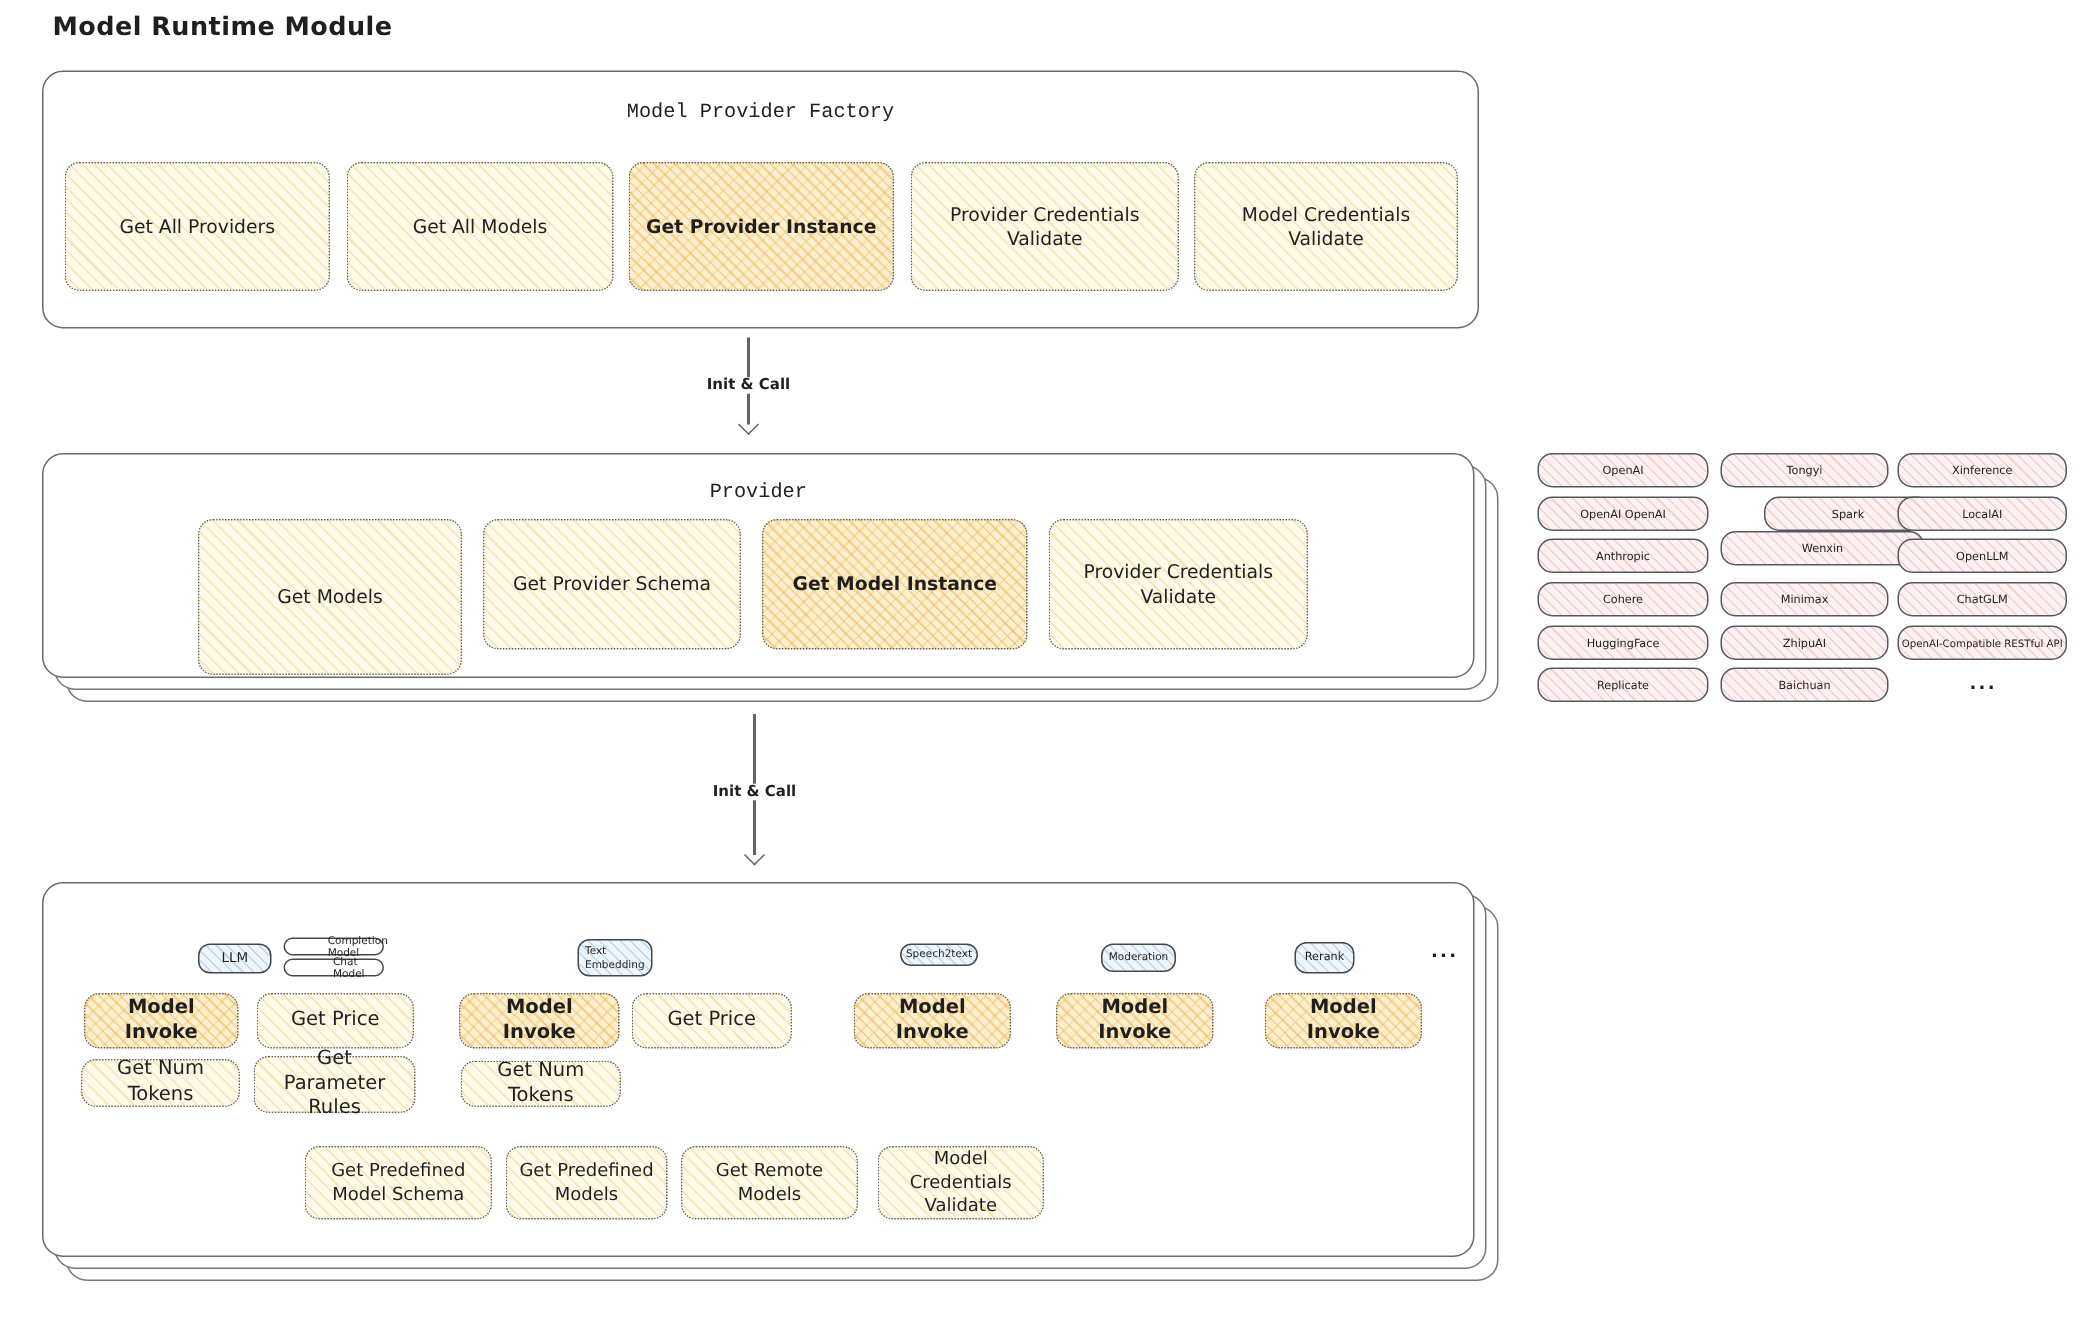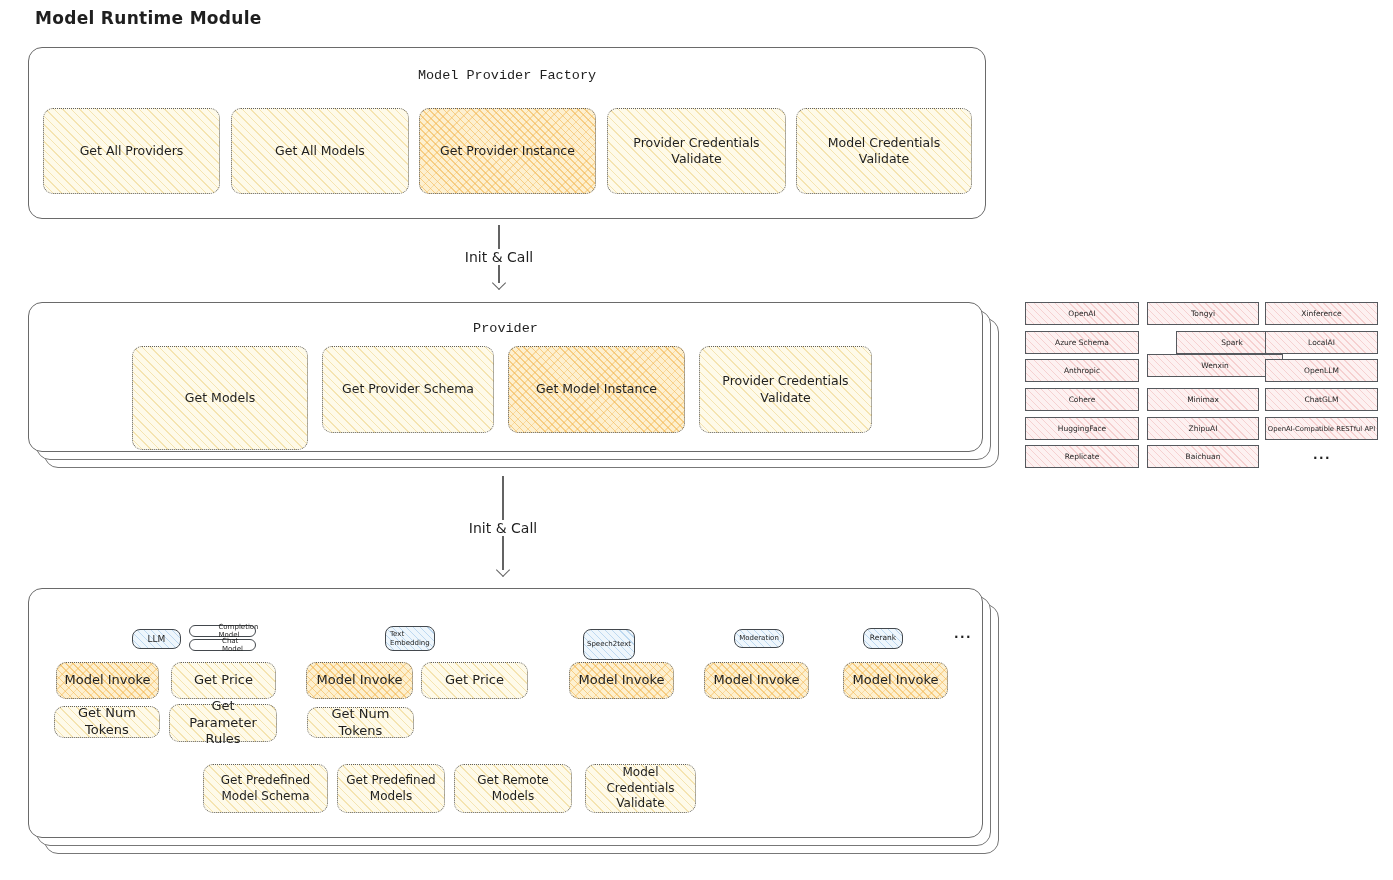--- a/index.html
+++ b/index.html
@@ -11,37 +11,37 @@
   .box-title{position:absolute;left:0;right:0;text-align:center;font-size:13.5px;font-family:Liberation Mono, monospace;}
   .btn{position:absolute;display:flex;align-items:center;justify-content:center;text-align:center;
     border:1.4px dotted #5f5f5f;border-radius:10px;font-size:12.5px;line-height:1.3;
     padding:2px 6px;box-sizing:border-box;}
   .btn-lg{font-size:13px;}
   .btn-sm{font-size:12px;}
   .yellow{background-color:#fefae9;
     background-image:repeating-linear-gradient(45deg,rgba(235,205,120,.5) 0 1px,transparent 1px 6px);}
   .orange{background-color:#fdf0d0;
     background-image:repeating-linear-gradient(45deg,rgba(242,178,70,.55) 0 1.2px,transparent 1.2px 5px),
-                     repeating-linear-gradient(-45deg,rgba(242,178,70,.35) 0 1px,transparent 1px 7px);}
+                     repeating-linear-gradient(-45deg,rgba(242,178,70,.35) 0 1px,transparent 1px 7px);font-weight:bold;}
   .chip-blue{position:absolute;display:flex;align-items:center;justify-content:center;text-align:left;
     border:1.3px solid #43484d;border-radius:8px;background-color:#eef6fc;box-sizing:border-box;
     background-image:repeating-linear-gradient(45deg,rgba(130,180,225,.45) 0 1px,transparent 1px 5px);
     font-size:7.5px;line-height:1.15;}
   .chip-white{position:absolute;display:flex;align-items:center;justify-content:center;
     border:1.2px solid #43484d;border-radius:7px;background:#fff;font-size:7px;box-sizing:border-box;padding-left:32px;}
   .pcard{position:absolute;display:flex;align-items:center;justify-content:center;text-align:center;
-    border:1.4px solid #55595e;border-radius:0;background-color:#fdf1f1;box-sizing:border-box;
+    border:1.4px solid #55595e;border-radius:10px;background-color:#fdf1f1;box-sizing:border-box;
     background-image:repeating-linear-gradient(45deg,rgba(235,160,160,.4) 0 1px,transparent 1px 5px);
     font-size:7.5px;}
   .pcard.small-text{font-size:6.8px;}
   .vline{position:absolute;width:1.6px;background:#636363;}
   .chev{position:absolute;width:9px;height:9px;border-right:1.6px solid #636363;
     border-bottom:1.6px solid #636363;transform:rotate(45deg);}
   .arrow-label{position:absolute;transform:translate(-50%,-50%);background:#fff;
-    padding:0 3px;font-size:14px;white-space:nowrap;}
+    padding:0 3px;font-size:10px;white-space:nowrap;font-weight:bold;}
   .dots{position:absolute;font-size:12px;font-weight:700;letter-spacing:1.5px;}
 </style>
 </head>
 <body>
 
 <div class="canvas">
 
   <div class="main-title">Model Runtime Module</div>
 
   <div class="bigbox" style="left:28px;top:47px;width:958px;height:172px">
@@ -72,21 +72,21 @@
   <div class="arrow-label" style="left:503px;top:528px">Init &amp; Call</div>
 
   <div class="stack" style="left:44px;top:604px;width:955px;height:250px"></div>
   <div class="stack" style="left:36px;top:596px;width:955px;height:250px"></div>
   <div class="bigbox" style="left:28px;top:588px;width:955px;height:250px">
 
     <div class="chip-blue" style="left:103px;top:40px;width:49px;height:20px;font-size:9px">LLM</div>
     <div class="chip-white" style="left:160px;top:36px;width:67px;height:12px">Completion Model</div>
     <div class="chip-white" style="left:160px;top:50px;width:67px;height:12px">Chat Model</div>
     <div class="chip-blue" style="left:356px;top:37px;width:50px;height:25px;font-size:7px;padding:0 4px">Text Embedding</div>
-    <div class="chip-blue" style="left:554px;top:40px;width:52px;height:31px;font-size:7px">Speech2text</div>
+    <div class="chip-blue" style="left:571px;top:40px;width:52px;height:15px;font-size:7px">Speech2text</div>
     <div class="chip-blue" style="left:705px;top:40px;width:50px;height:19px;font-size:7px">Moderation</div>
     <div class="chip-blue" style="left:834px;top:39px;width:40px;height:21px;font-size:7.5px">Rerank</div>
     <div class="dots" style="left:925px;top:38px">...</div>
 
     <div class="btn orange btn-lg" style="left:27px;top:73px;width:103px;height:37px">Model Invoke</div>
     <div class="btn yellow btn-lg" style="left:142px;top:73px;width:105px;height:37px">Get Price</div>
     <div class="btn orange btn-lg" style="left:277px;top:73px;width:107px;height:37px">Model Invoke</div>
     <div class="btn yellow btn-lg" style="left:392px;top:73px;width:107px;height:37px">Get Price</div>
     <div class="btn orange btn-lg" style="left:540px;top:73px;width:105px;height:37px">Model Invoke</div>
     <div class="btn orange btn-lg" style="left:675px;top:73px;width:105px;height:37px">Model Invoke</div>
@@ -96,21 +96,21 @@
     <div class="btn yellow btn-lg" style="left:140px;top:115px;width:108px;height:38px">Get Parameter Rules</div>
     <div class="btn yellow btn-lg" style="left:278px;top:118px;width:107px;height:31px">Get Num Tokens</div>
 
     <div class="btn yellow btn-sm" style="left:174px;top:175px;width:125px;height:49px">Get Predefined Model Schema</div>
     <div class="btn yellow btn-sm" style="left:308px;top:175px;width:108px;height:49px">Get Predefined Models</div>
     <div class="btn yellow btn-sm" style="left:425px;top:175px;width:118px;height:49px">Get Remote Models</div>
     <div class="btn yellow btn-sm" style="left:556px;top:175px;width:111px;height:49px">Model Credentials Validate</div>
   </div>
 
   <div class="pcard" style="left:1025px;top:302px;width:114px;height:23px">OpenAI</div>
-  <div class="pcard" style="left:1025px;top:331px;width:114px;height:23px">Azure Schema</div>
+  <div class="pcard" style="left:1025px;top:331px;width:114px;height:23px">OpenAI OpenAI</div>
   <div class="pcard" style="left:1025px;top:359px;width:114px;height:23px">Anthropic</div>
   <div class="pcard" style="left:1025px;top:388px;width:114px;height:23px">Cohere</div>
   <div class="pcard" style="left:1025px;top:417px;width:114px;height:23px">HuggingFace</div>
   <div class="pcard" style="left:1025px;top:445px;width:114px;height:23px">Replicate</div>
 
   <div class="pcard" style="left:1147px;top:302px;width:112px;height:23px">Tongyi</div>
   <div class="pcard" style="left:1176px;top:331px;width:112px;height:23px">Spark</div>
   <div class="pcard" style="left:1147px;top:354px;width:136px;height:23px">Wenxin</div>
   <div class="pcard" style="left:1147px;top:388px;width:112px;height:23px">Minimax</div>
   <div class="pcard" style="left:1147px;top:417px;width:112px;height:23px">ZhipuAI</div>

